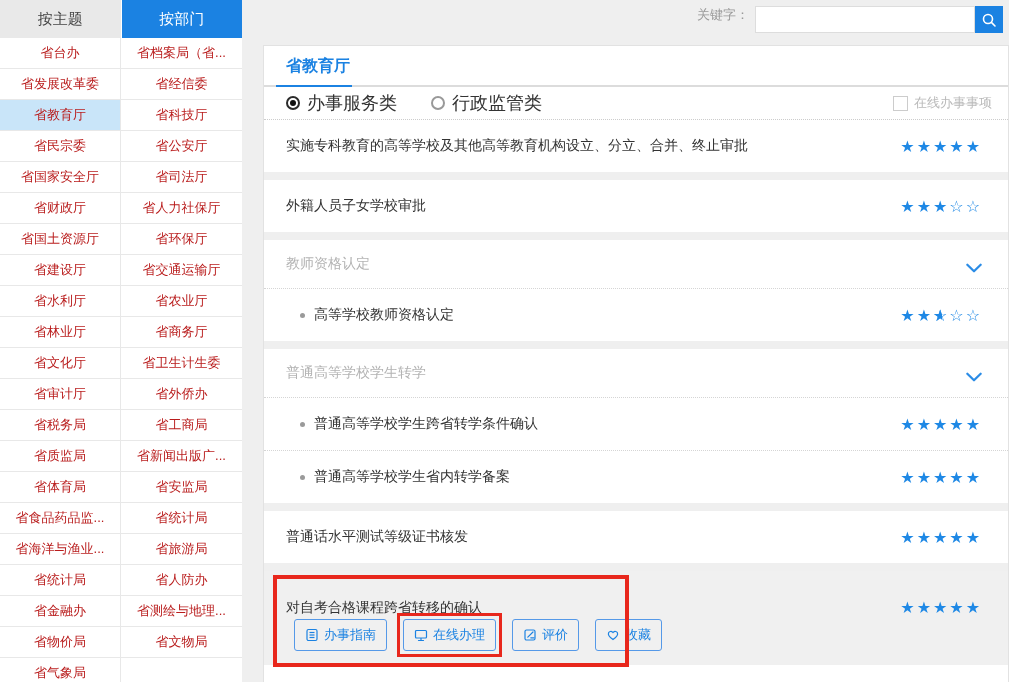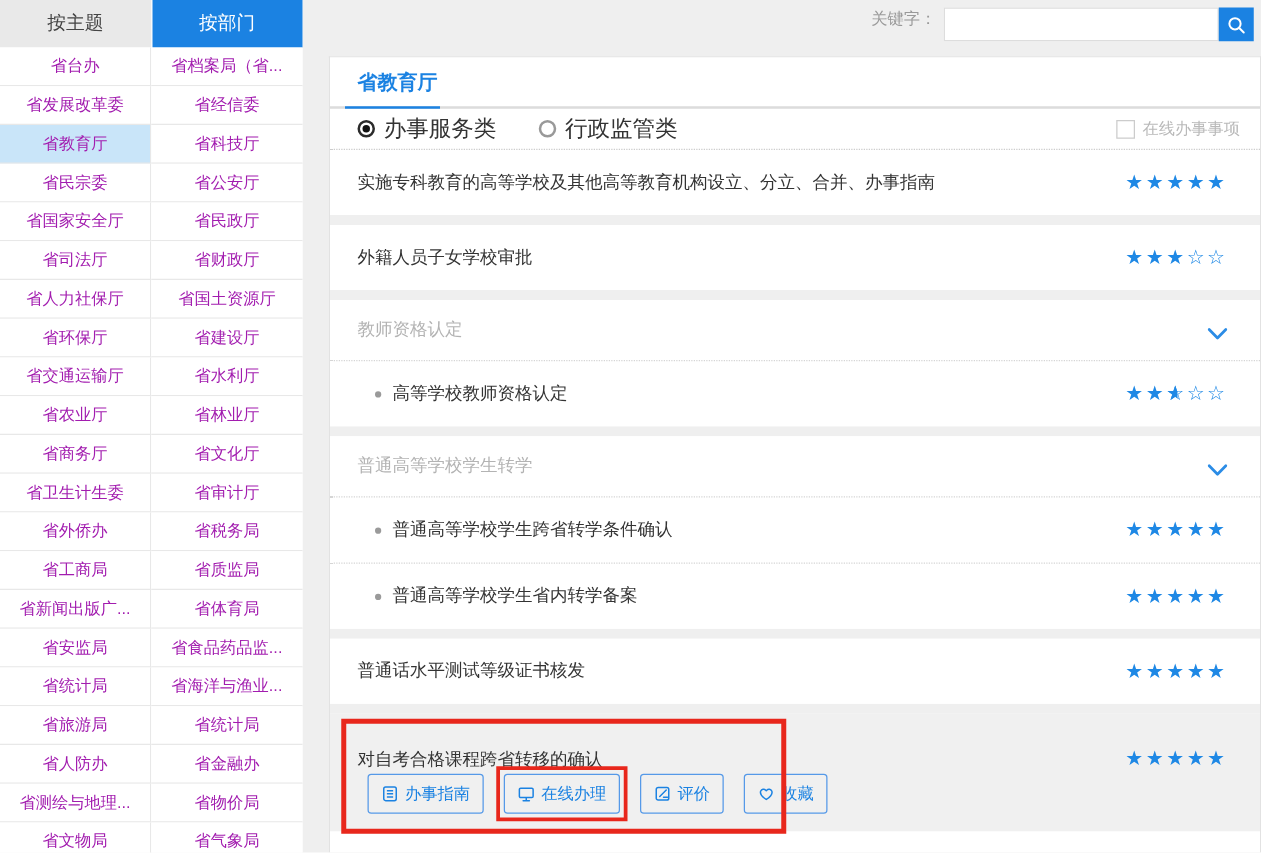--- a/index.html
+++ b/index.html
@@ -9,21 +9,21 @@
     font-family:"Liberation Sans", sans-serif;
     -webkit-font-smoothing:antialiased;
   }
   
   .sidebar{position:absolute;left:0;top:0;width:242px;background:#fff;}
   .tabs{display:grid;grid-template-columns:1fr 1fr;gap:1px;background:#fff;}
   .tab{height:38px;line-height:38px;text-align:center;font-size:15px;color:#444;
        background:#e9e9e9;cursor:pointer;}
   .tab.active{background:#1b82e2;color:#fff;}
   .dept-grid{display:grid;grid-template-columns:121px 121px;}
-  .dept-cell{height:30px;line-height:30px;text-align:center;font-size:13px;color:#a21caf;
+  .dept-cell{height:30px;line-height:30px;text-align:center;font-size:13px;color:#b91c1c;
              border-bottom:1px solid #e8e8e8;background:#fff;white-space:nowrap;
              overflow:hidden;cursor:pointer;}
   .dept-cell:nth-child(odd){border-right:1px solid #e8e8e8;}
   .dept-cell.active{background:#c9e5f9;}
   
   .searchbar{position:absolute;top:6px;right:6px;display:flex;align-items:flex-start;}
   .search-label{color:#999;font-size:13px;margin-right:6px;}
   .search-input{width:206px;height:25px;border:1px solid #ddd;background:#fff;
                 outline:none;padding:0 6px;font-size:13px;}
   .search-btn{width:28px;height:27px;background:#1b82e2;border:none;cursor:pointer;
@@ -84,21 +84,20 @@
   <div class="dept-grid">
       <div class="dept-cell">省台办</div>
       <div class="dept-cell">省档案局（省...</div>
       <div class="dept-cell">省发展改革委</div>
       <div class="dept-cell">省经信委</div>
       <div class="dept-cell active">省教育厅</div>
       <div class="dept-cell">省科技厅</div>
       <div class="dept-cell">省民宗委</div>
       <div class="dept-cell">省公安厅</div>
       <div class="dept-cell">省国家安全厅</div>
-      <div class="dept-cell">省民政厅</div>
       <div class="dept-cell">省司法厅</div>
       <div class="dept-cell">省财政厅</div>
       <div class="dept-cell">省人力社保厅</div>
       <div class="dept-cell">省国土资源厅</div>
       <div class="dept-cell">省环保厅</div>
       <div class="dept-cell">省建设厅</div>
       <div class="dept-cell">省交通运输厅</div>
       <div class="dept-cell">省水利厅</div>
       <div class="dept-cell">省农业厅</div>
       <div class="dept-cell">省林业厅</div>
@@ -158,21 +157,21 @@
       </span>
     <span class="filter-spacer"></span>
     <span class="cb-item">
       <span class="cb-box"></span>
       <span>在线办事事项</span>
     </span>
   </div>
   <div id="service-list">
       <div class="block">
         <div class="row">
-          <span class="row-title">实施专科教育的高等学校及其他高等教育机构设立、分立、合并、办事指南</span>
+          <span class="row-title">实施专科教育的高等学校及其他高等教育机构设立、分立、合并、终止审批</span>
           <span class="stars"><span class="st">★</span><span class="st">★</span><span class="st">★</span><span class="st">★</span><span class="st">★</span></span>
         </div>
       </div>
       <div class="list-gap"></div>
       <div class="block">
         <div class="row">
           <span class="row-title">外籍人员子女学校审批</span>
           <span class="stars"><span class="st">★</span><span class="st">★</span><span class="st">★</span><span class="st o">☆</span><span class="st o">☆</span></span>
         </div>
       </div>

